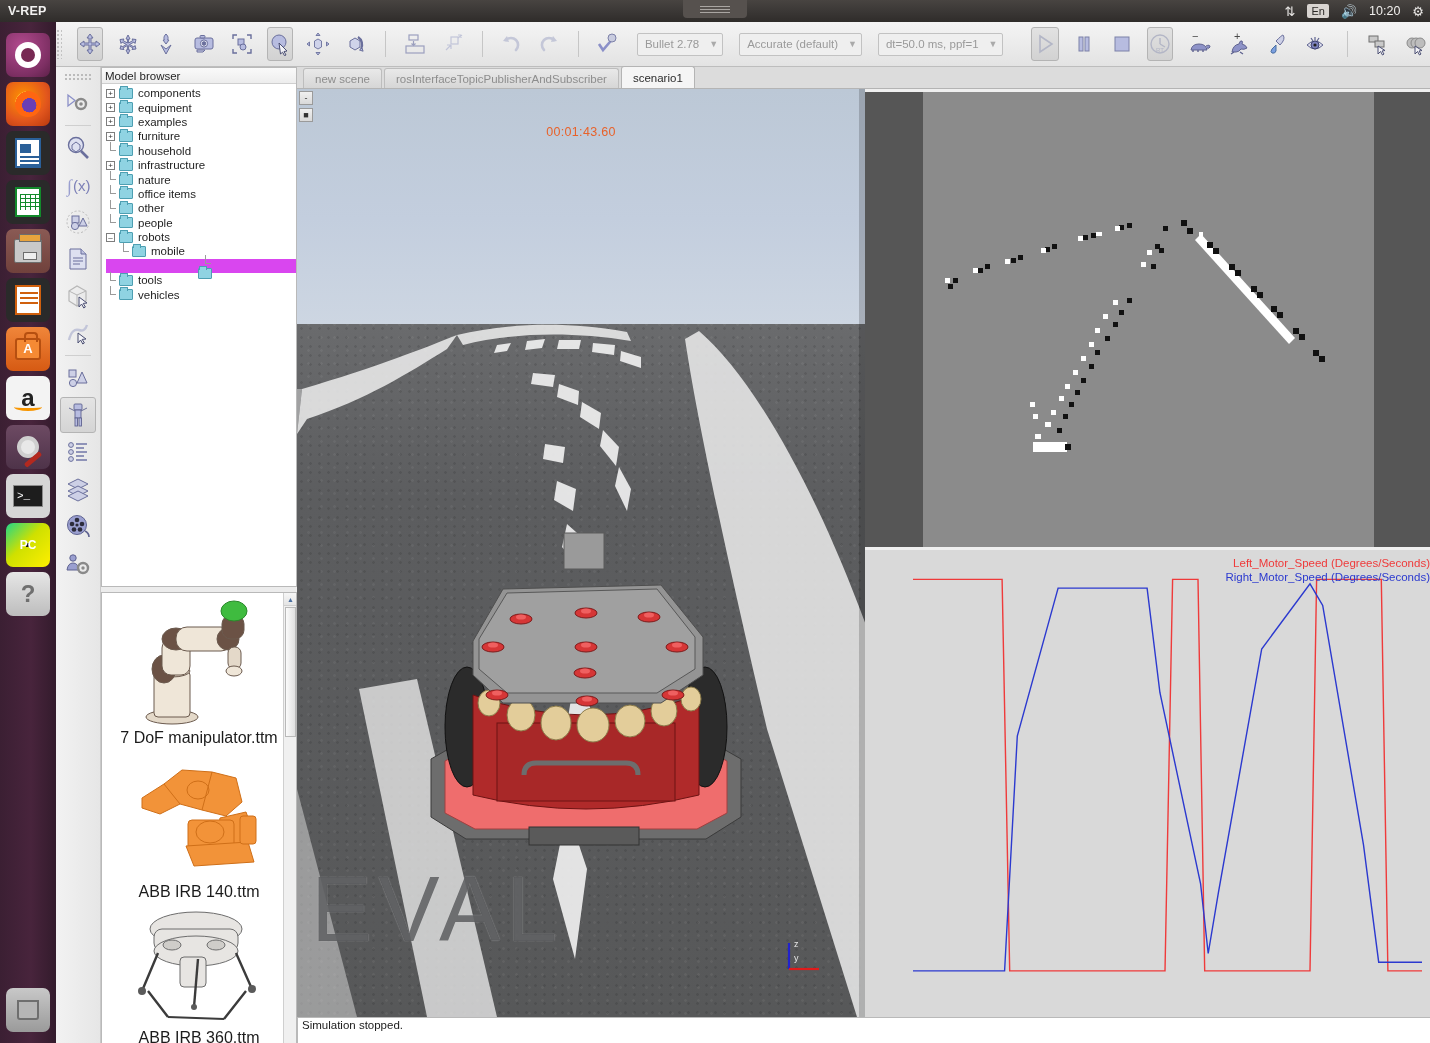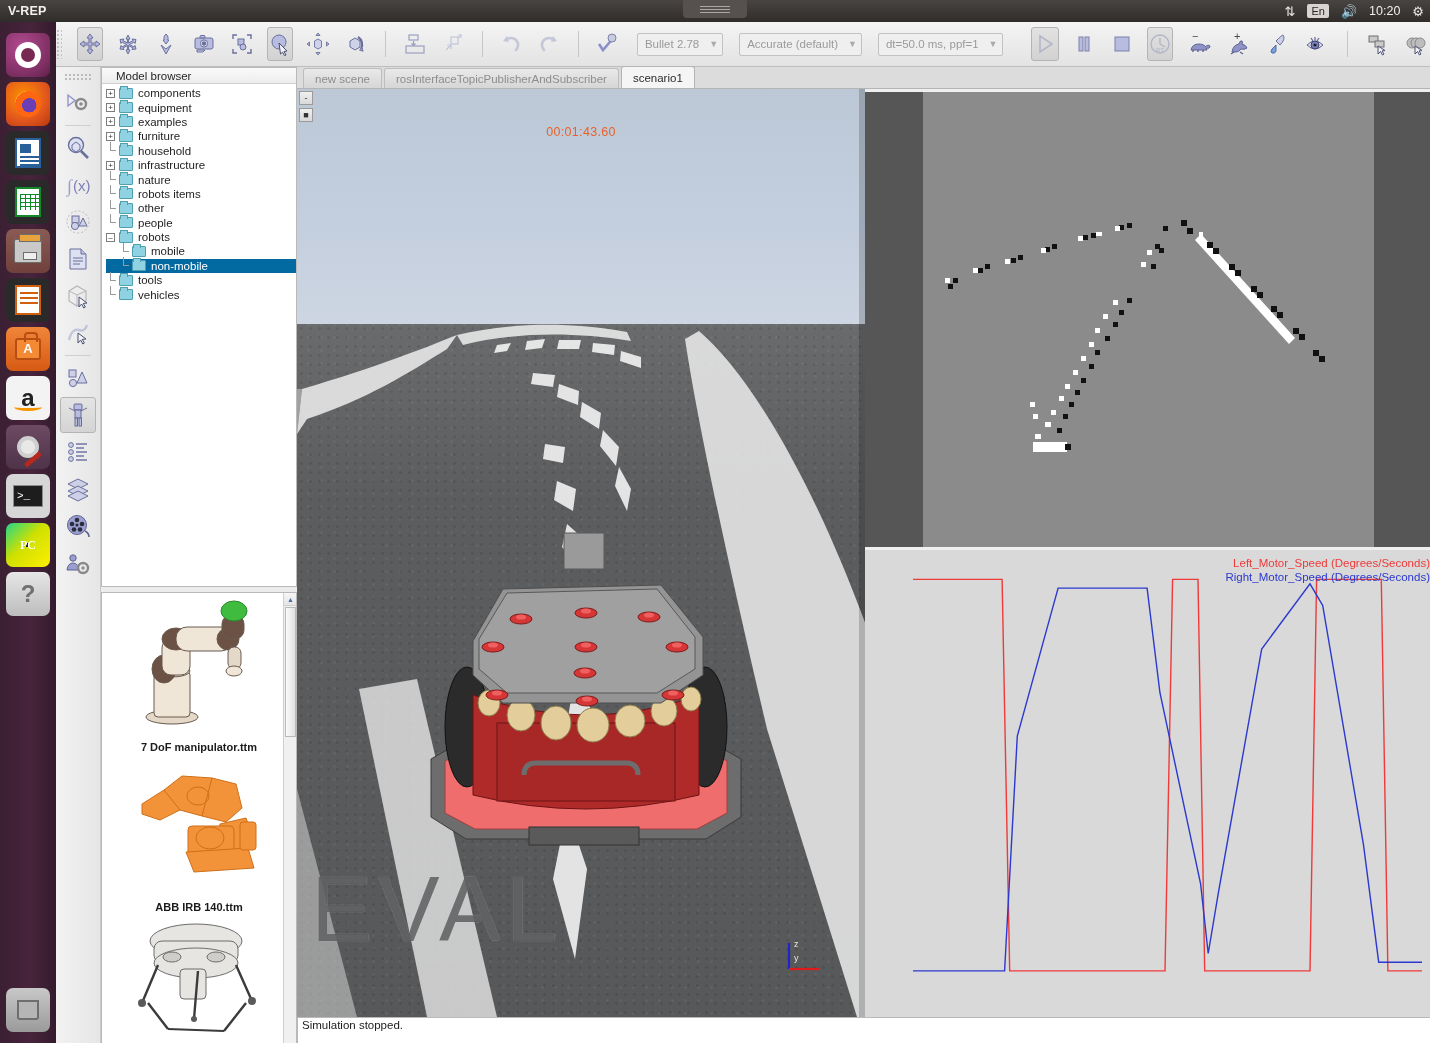--- a/index.html
+++ b/index.html
@@ -73,21 +73,21 @@
   .lnk.software .bag{width:26px;height:22px;background:#f58a34;border:2px solid #b64f10;border-radius:3px;position:relative;}
   .lnk.software .bag::before{content:"";position:absolute;left:7px;top:-8px;width:10px;height:8px;border:2px solid #b64f10;border-bottom:none;border-radius:4px 4px 0 0;}
   .lnk.software .bag::after{content:"A";position:absolute;left:0;right:0;top:1px;text-align:center;color:#fff;font-size:13px;font-weight:bold;}
   .lnk.amazon { background: #f3f3f3; color:#222; font-weight: bold; font-size: 24px; }
   .lnk.amazon .sm{position:absolute;left:8px;bottom:9px;width:28px;height:8px;border-bottom:3px solid #f79500;border-radius:0 0 50% 50%;}
   .lnk.settings { background: linear-gradient(#6d4a63, #4e3349); }
   .lnk.settings .gear{width:22px;height:22px;border-radius:50%;background:#e8e8e8;border:4px solid #cfcfcf;}
   .lnk.settings .wr{position:absolute;right:7px;bottom:7px;width:20px;height:5px;background:#b3291f;transform:rotate(-40deg);border-radius:2px;}
   .lnk.terminal { background: #d6d6d6; }
   .lnk.terminal .scr{width:30px;height:22px;background:#1d1d1d;border:1.5px solid #8c8c8c;color:#fff;font-family:"Liberation Mono",monospace;font-size:11px;display:flex;align-items:center;padding-left:3px;}
-  .lnk.pycharm { background: linear-gradient(135deg,#21d789,#cfe000 45%, #ffef00); padding:20px;font-family:Liberation Serif, serif;}
+  .lnk.pycharm { background: linear-gradient(135deg,#21d789,#cfe000 45%, #ffef00); padding:20px;}
   .lnk.pycharm .inner{width:100%;height:100%;background:#141414;color:#fff;font-size:12px;font-weight:bold;display:flex;align-items:center;justify-content:center;}
   .lnk.help { background: linear-gradient(#e6e6e6,#bdbdbd); color:#6f6f6f; font-size:24px; font-weight:bold;}
   .lnk.trash { background: linear-gradient(#c8c8c8,#9a9a9a); }
   .lnk.trash .bin{width:22px;height:20px;background:#b5b5b5;border:2px solid #6e6e6e;border-radius:0 0 3px 3px;}
 
   
   #vrep {
     position: absolute; left: 56px; top: 22px; width: 1374px; height: 1021px;
     background: #ececec;
   }
@@ -132,25 +132,25 @@
   .vb.active { background: linear-gradient(#e4e4e4,#d4d4d4); border-color:#b4b4b4; }
   .vsep { width:26px;height:1px;background:#cfcfcf;margin:4px auto; }
 
   
   #browser {
     position: absolute; left: 45px; top: 45px; width: 196px; height: 520px;
     background: #fff; border: 1px solid #b9b9b9;
   }
   #browser .bhead {
     height: 16px; background: linear-gradient(#fafafa,#ededed); border-bottom: 1px solid #cfcfcf;
-    font-size: 11.5px; color: #262626; padding-left: 14px; line-height: 16px;
+    font-size: 11.5px; color: #262626; padding-left: 3px; line-height: 16px;
   }
   #tree { padding: 2px 0 0 4px; font-size: 11.5px; color: #1e1e1e; }
   .trow { height: 14.4px; display:flex; align-items:center; white-space:nowrap; }
-  .trow.sel { background:#0369a1; color:#fff; }
+  .trow.sel { background:#d946ef; color:#fff;flex-direction:column; }
   .expander {
     width: 9px; height: 9px; border: 1px solid #7d7d7d; background: #fff;
     font-size: 8px; line-height: 7px; text-align: center; color:#333; margin-right: 4px;
     flex: none; font-family:"Liberation Sans",sans-serif;
   }
   .tstub { width: 9px; height: 9px; margin-right: 4px; flex:none; position: relative; }
   .tstub::before { content:""; position:absolute; left:4px; top:-4px; width:1px; height:9px; background:#9a9a9a;}
   .tstub::after { content:""; position:absolute; left:4px; top:4px; width:6px; height:1px; background:#9a9a9a;}
   .folder {
     width: 14px; height: 11px; margin-right: 5px; flex:none;
@@ -164,21 +164,21 @@
     position: absolute; left: 45px; top: 570px; width: 196px; height: 473px;
     background: #fff; border: 1px solid #b9b9b9; overflow: hidden;
   }
   #thumbs .splitter {
     position:absolute; left:0; top:-5px; width:196px; height:5px;
     background-image: radial-gradient(#b9b9b9 1px, transparent 1px);
     background-size: 4px 4px; background-position: center;
   }
   .thumb { width: 178px; margin: 6px auto 0; text-align:center; }
   .thumb .art { height: 128px; display:flex; align-items:center; justify-content:center; }
-  .thumb .cap { font-size: 11px; color:#1b1b1b; margin-top: 14px; font-weight: bold; }
+  .thumb .cap { font-size: 16px; color:#1b1b1b; margin-top: 2px; }
   #thumbs .scrollbar {
     position:absolute; right:0; top:0; width:13px; height:473px;
     background:#f0f0f0; border-left:1px solid #cfcfcf;
   }
   #thumbs .scrollbar .up, #thumbs .scrollbar .dn {
     width:13px;height:13px;background:linear-gradient(#f7f7f7,#e4e4e4);border-bottom:1px solid #cfcfcf;
     display:flex;align-items:center;justify-content:center;font-size:7px;color:#4b6fa0;
   }
   #thumbs .scrollbar .thumbbar { position:absolute; top:14px; left:1px; width:11px; height:130px; background:linear-gradient(to right,#fbfbfb,#e0e0e0); border:1px solid #b9b9b9;}
 
@@ -678,21 +678,21 @@
             <span>infrastructure</span>
           </div>
           <div class="trow">
             <span class="tstub"></span>
             <span class="folder"></span>
             <span>nature</span>
           </div>
           <div class="trow">
             <span class="tstub"></span>
             <span class="folder"></span>
-            <span>robots items</span>
+            <span>office items</span>
           </div>
           <div class="trow">
             <span class="tstub"></span>
             <span class="folder"></span>
             <span>other</span>
           </div>
           <div class="trow">
             <span class="tstub"></span>
             <span class="folder"></span>
             <span>people</span>

